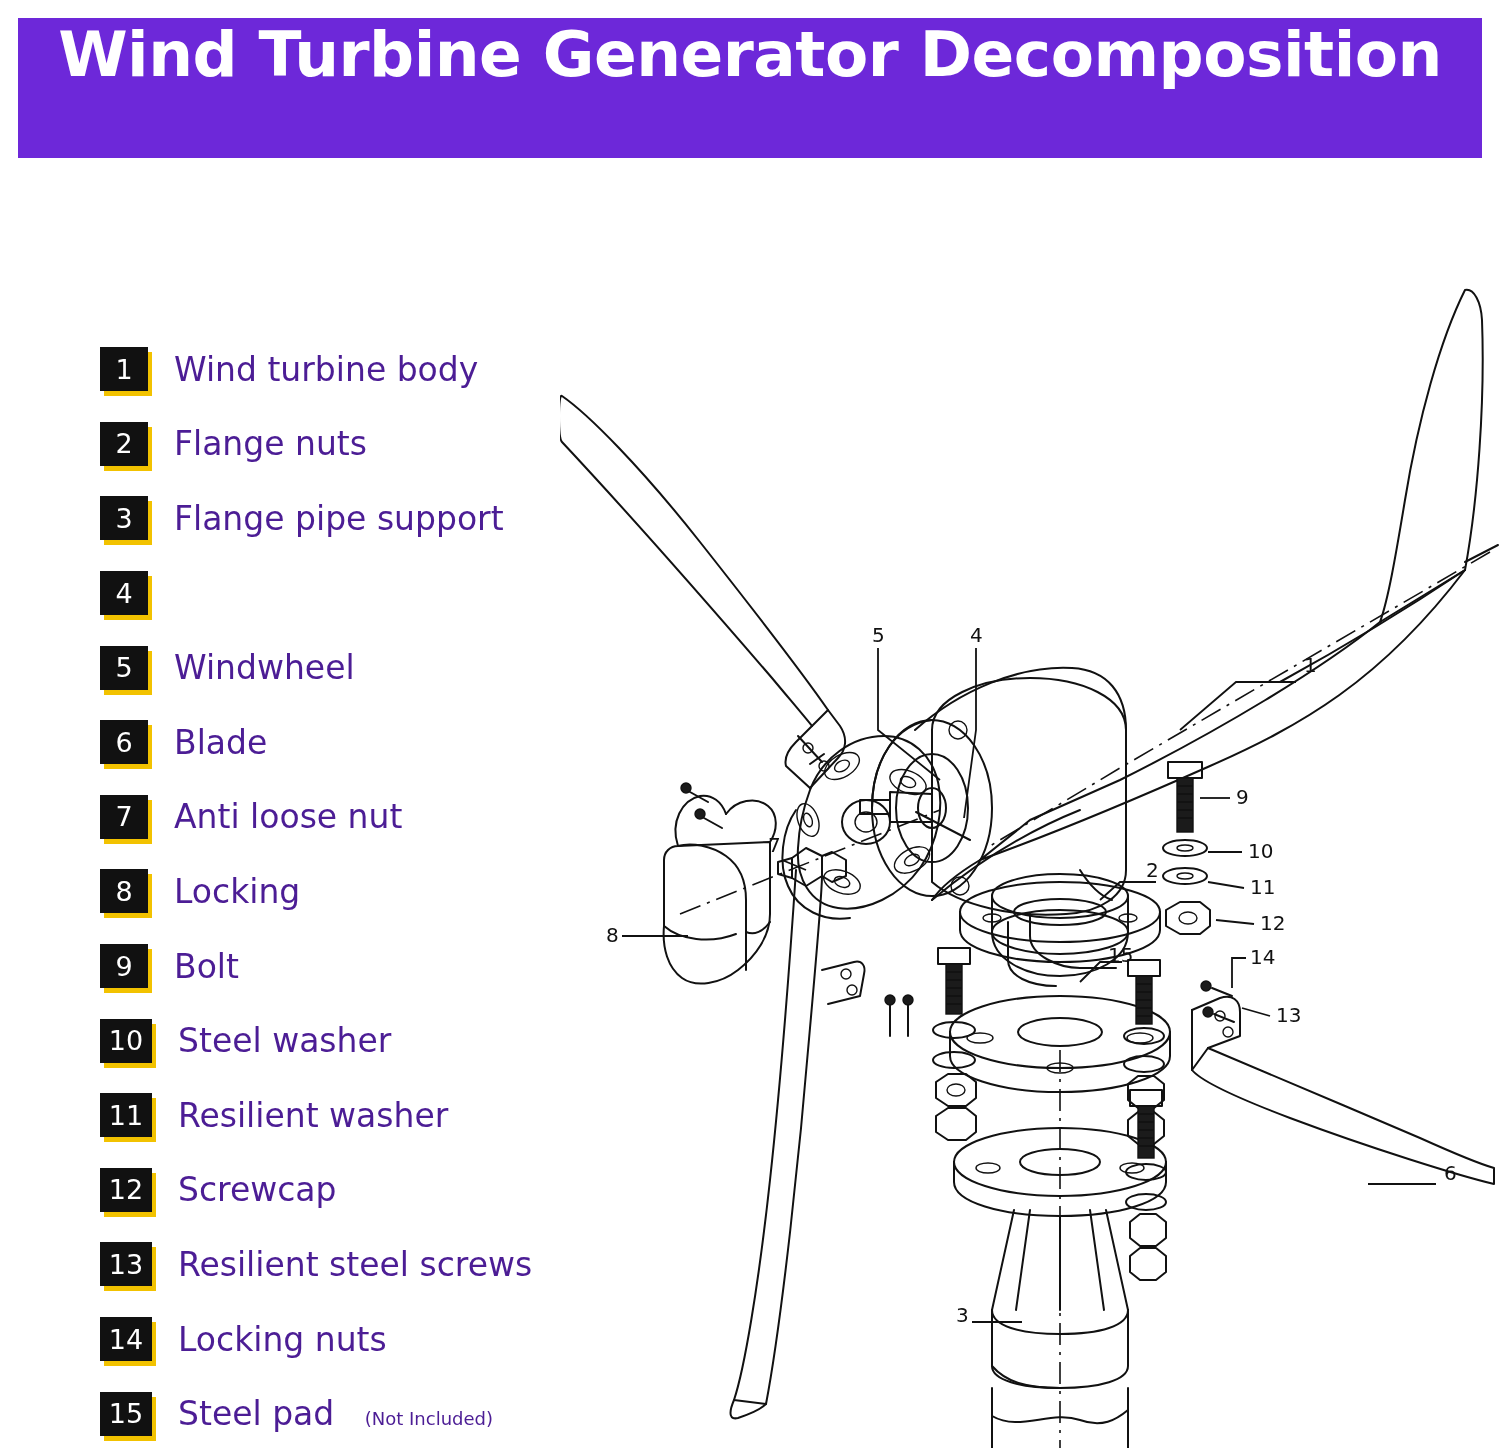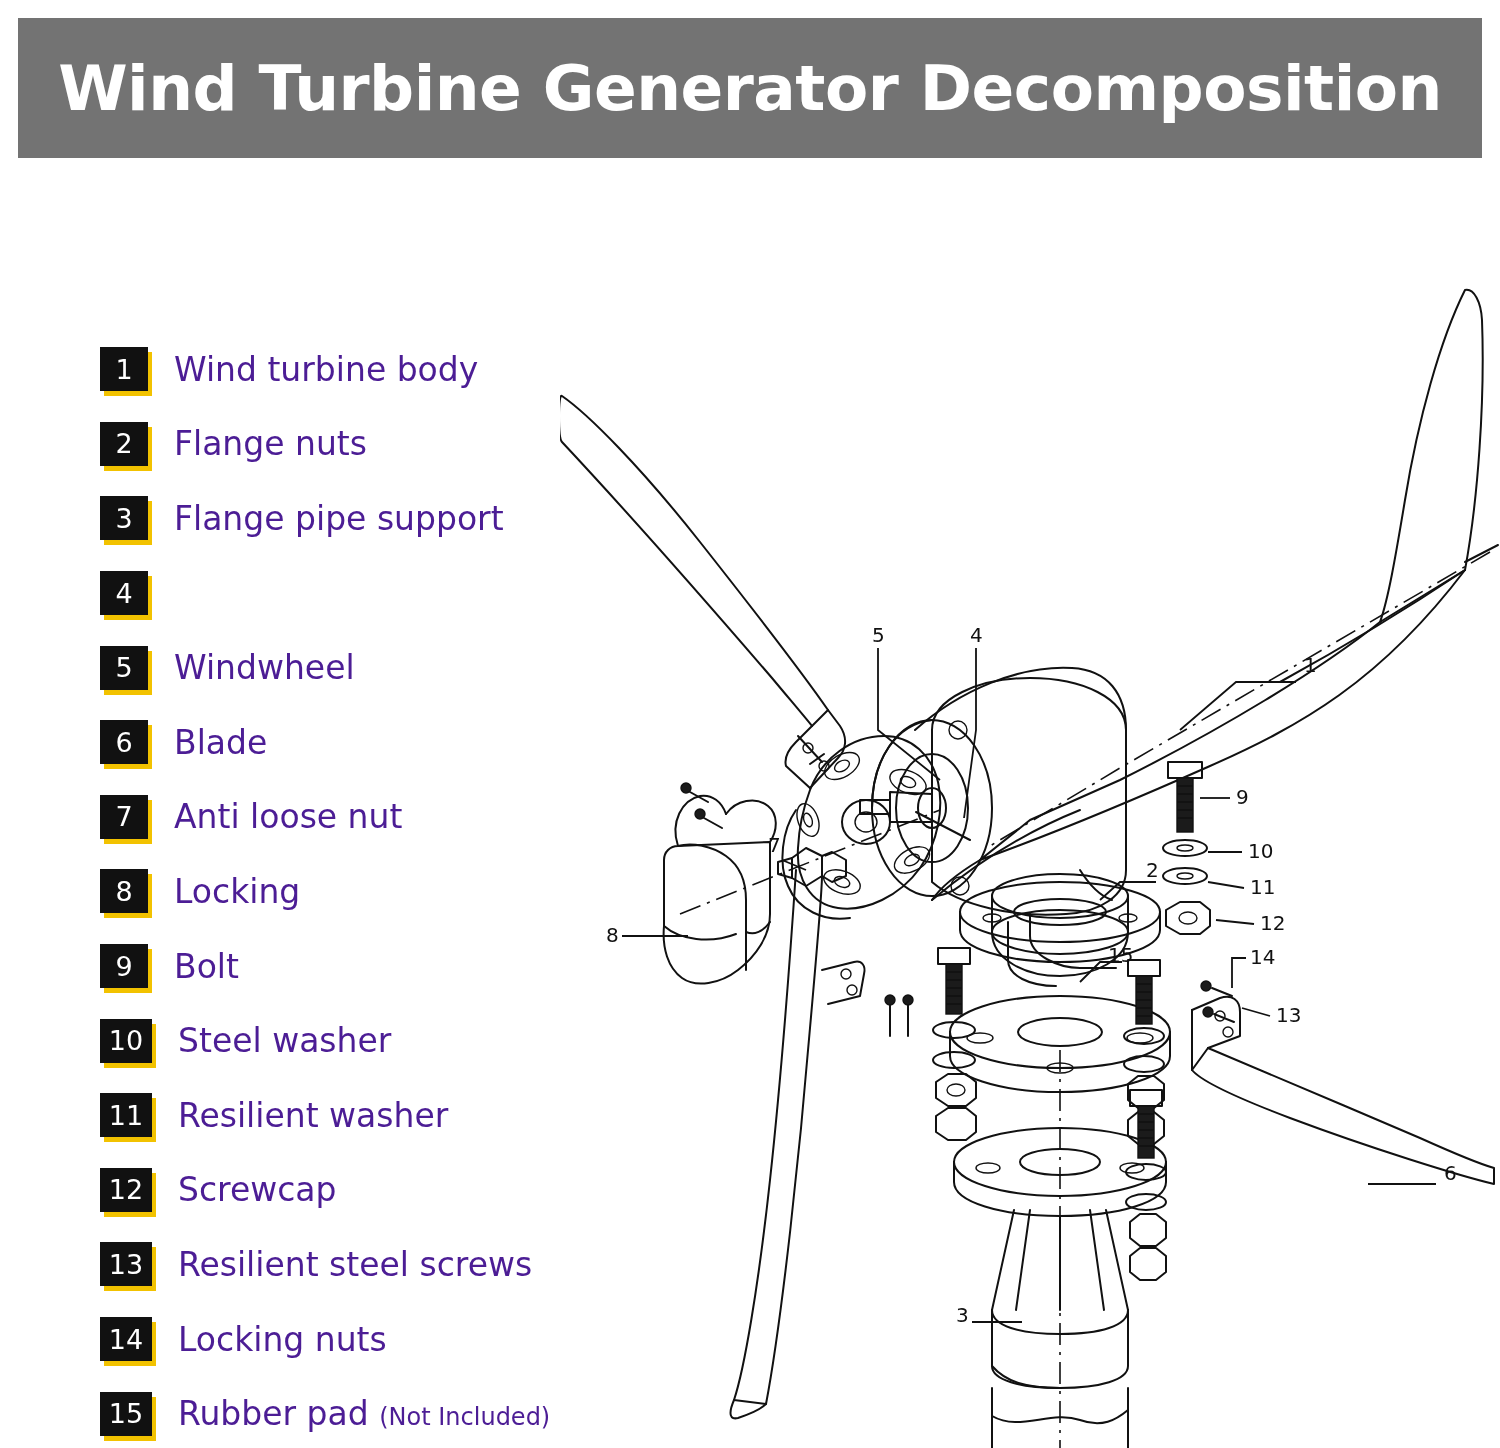--- a/index.html
+++ b/index.html
@@ -20,23 +20,22 @@
     height: 1448px;
     background: #ffffff;
   }
   
   #title-bar {
     position: absolute;
     left: 18px;
     top: 18px;
     width: 1464px;
     height: 140px;
-    background: #737373;
+    background: #6d28d9;
     display: flex;
-    align-items: center;
     justify-content: center;
   }
   #title-text {
     color: #ffffff;
     font-family: "DejaVu Sans", sans-serif;
     font-weight: bold;
     font-size: 63px;
     letter-spacing: -0.5px;
     white-space: nowrap;
   }
@@ -68,21 +67,22 @@
   }
   .badge.wide { width: 52px; }
   .legend-label {
     margin-left: 26px;
     font-size: 33px;
     color: #4c1d95;
     font-family: "DejaVu Sans", sans-serif;
     white-space: nowrap;
   }
   .legend-note {
-    font-size: 24px;
+    font-size: 18px;
+    margin-left: 20px;
   }
   
   #drawing {
     position: absolute;
     left: 560px;
     top: 170px;
     width: 940px;
     height: 1278px;
   }
   #drawing svg {
@@ -170,21 +170,21 @@
       <div class="legend-label">Resilient steel screws</div>
     </div>
 
     <div class="legend-row">
       <div class="badge wide">14</div>
       <div class="legend-label">Locking nuts</div>
     </div>
 
     <div class="legend-row">
       <div class="badge wide">15</div>
-      <div class="legend-label"><span>Rubber pad </span><span class="legend-note">(Not Included)</span></div>
+      <div class="legend-label"><span>Steel pad </span><span class="legend-note">(Not Included)</span></div>
     </div>
 
   </div>
 
   <div id="drawing">
     <svg width="940" height="1278" viewBox="0 0 940 1278" xmlns="http://www.w3.org/2000/svg">
 
       <g>
         <path class="ln" d="M905 120 C 880 170 858 250 845 330 C 835 390 828 430 820 452
                              L 905 400 C 918 330 925 230 922 150 C 921 132 914 118 905 120 Z"></path>

